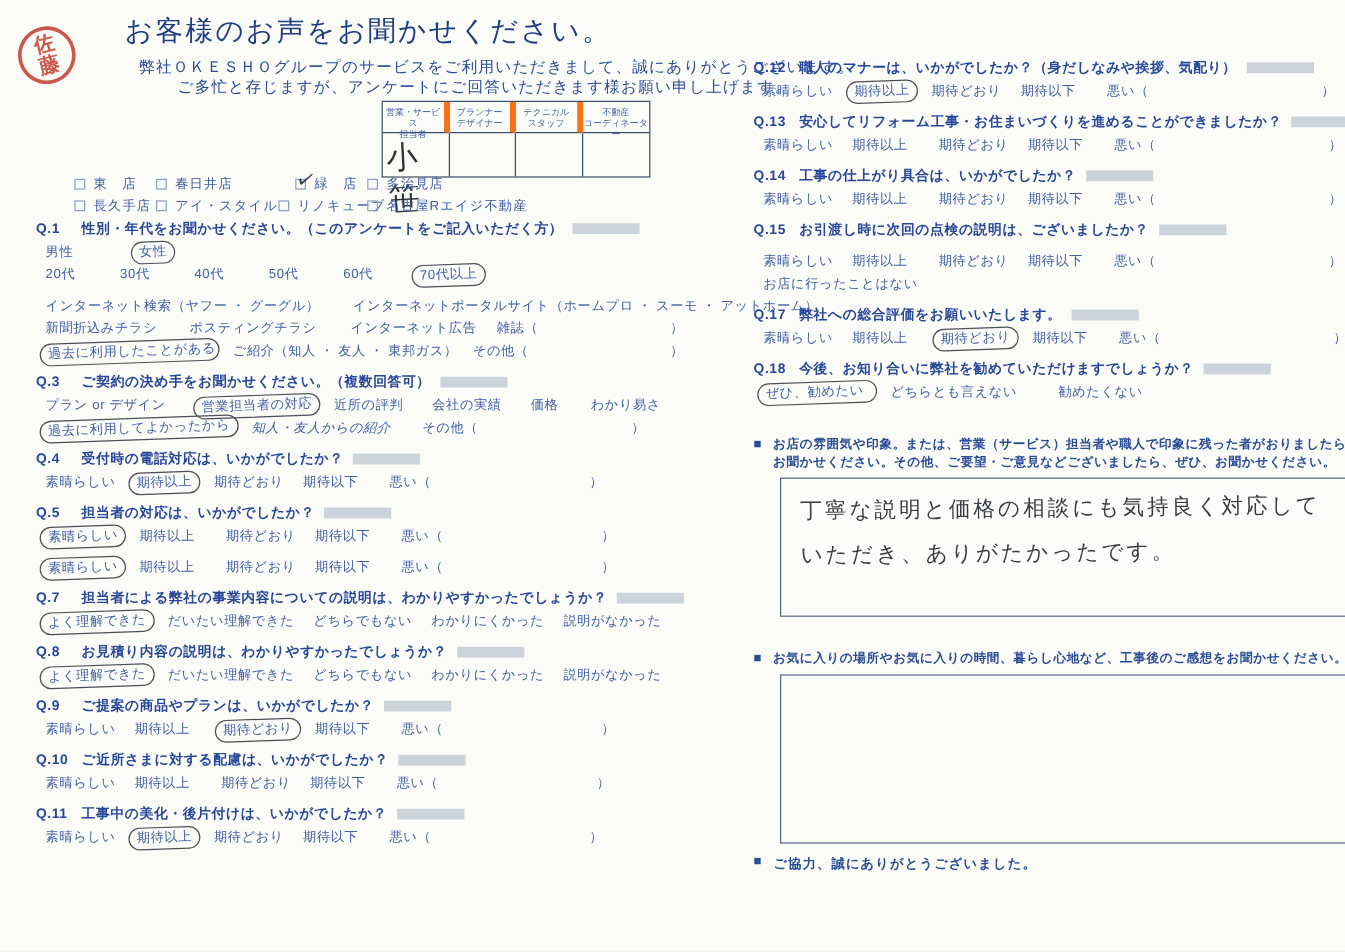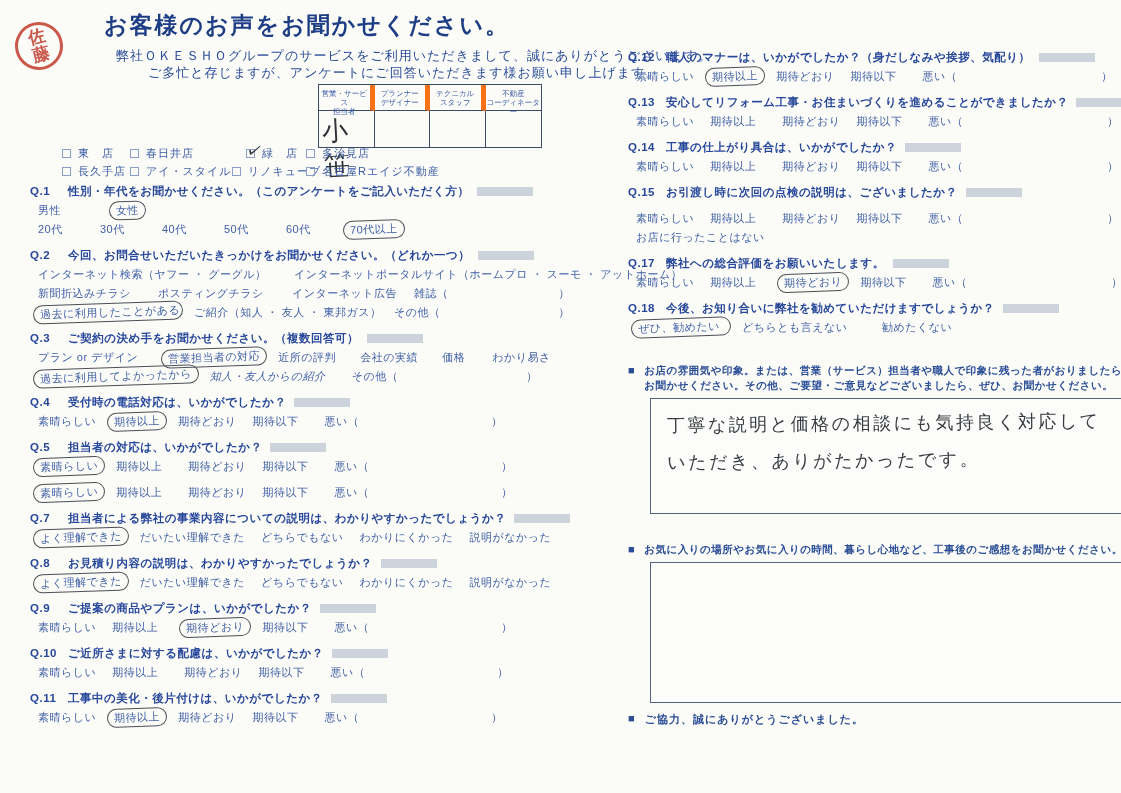--- a/index.html
+++ b/index.html
@@ -4,21 +4,21 @@
 <style>
   * { margin:0; padding:0; box-sizing:border-box; }
   body { font-family:"Liberation Sans", sans-serif; background:#e9e9e7; }
   .page { position:relative; width:1121px; height:793px; background:#fbfbf8; overflow:hidden; }
 
   
   .stamp { position:absolute; left:15px; top:22px; width:48px; height:48px;
            border:3px solid #c5483a; border-radius:50%; transform:rotate(-14deg);
            display:flex; flex-direction:column; align-items:center; justify-content:center;
            color:#c5483a; font-weight:bold; font-size:17px; line-height:18px; opacity:.9; }
-  .page-title { position:absolute; left:104px; top:10px; font-size:23px; font-weight:bold;
+  .page-title { position:absolute; left:104px; top:10px; font-size:23px; font-weight:normal;
                 color:#1d3d85; letter-spacing:2px; }
   .intro { position:absolute; left:116px; top:47px; font-size:13px; line-height:17px;
            color:#2a4c99; letter-spacing:1px; }
   .intro .l2 { padding-left:32px; }
 
   
   .stable { position:absolute; left:318px; top:84px; width:224px;
             display:grid; grid-template-columns:repeat(4,1fr);
             border:1.6px solid #3c4b66; background:#fff0; }
   .stable .hc { border-right:5px solid #f97316; border-bottom:1.4px solid #3c4b66;
@@ -158,21 +158,20 @@
         <div class="orow">
           <span class="opt" style="min-width: 46px;">20代</span>
           <span class="opt" style="min-width: 46px;">30代</span>
           <span class="opt" style="min-width: 46px;">40代</span>
           <span class="opt" style="min-width: 46px;">50代</span>
           <span class="opt" style="min-width: 46px;">60代</span>
           <span class="opt circled">70代以上</span>
         </div>
       </div>
       <div class="qblock">
-        <div class="qtitle"><span class="qid">Q.2</span><span>今回、お問合せいただいたきっかけをお聞かせください。（どれか一つ）</span><span class="qshadow"></span></div>
         <div class="orow">
           <span class="opt" style="min-width: 240px;">インターネット検索（ヤフー ・ グーグル）</span>
           <span class="opt">インターネットポータルサイト（ホームプロ ・ スーモ ・ アットホーム）</span>
         </div>
         <div class="orow">
           <span class="opt" style="min-width: 104px;">新聞折込みチラシ</span>
           <span class="opt" style="min-width: 118px;">ポスティングチラシ</span>
           <span class="opt" style="min-width: 106px;">インターネット広告</span>
           <span class="opt">雑誌（</span>
           <span class="wsp" style="width: 108px;"></span>

